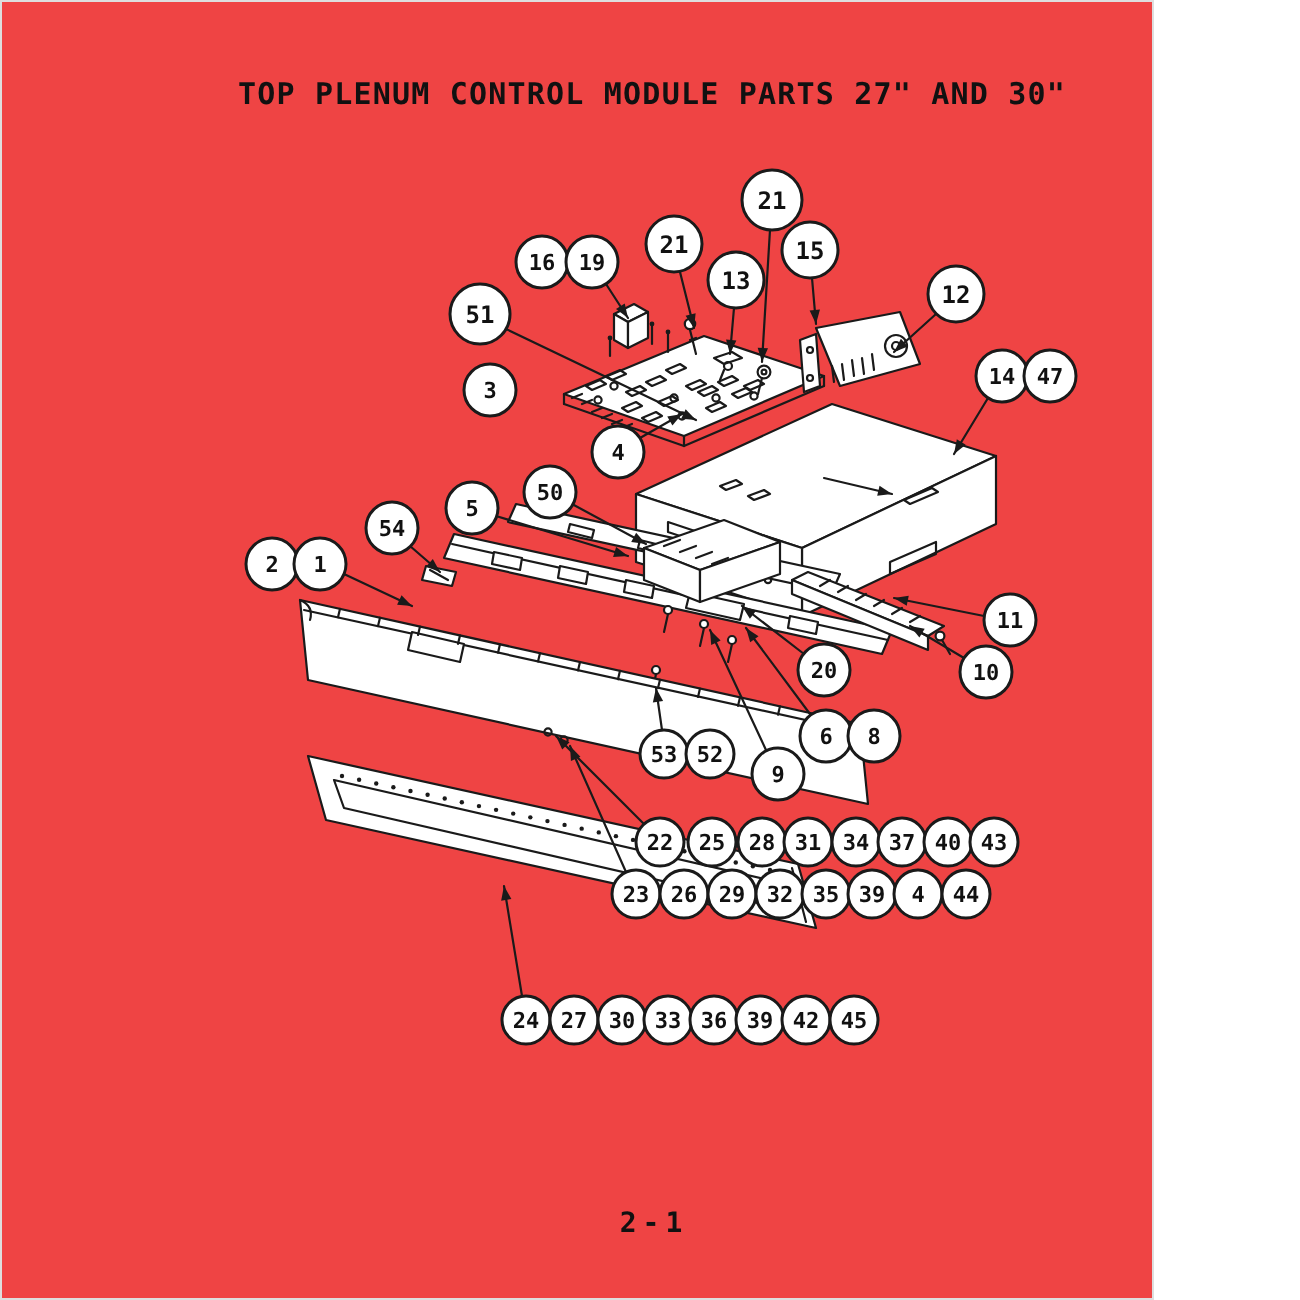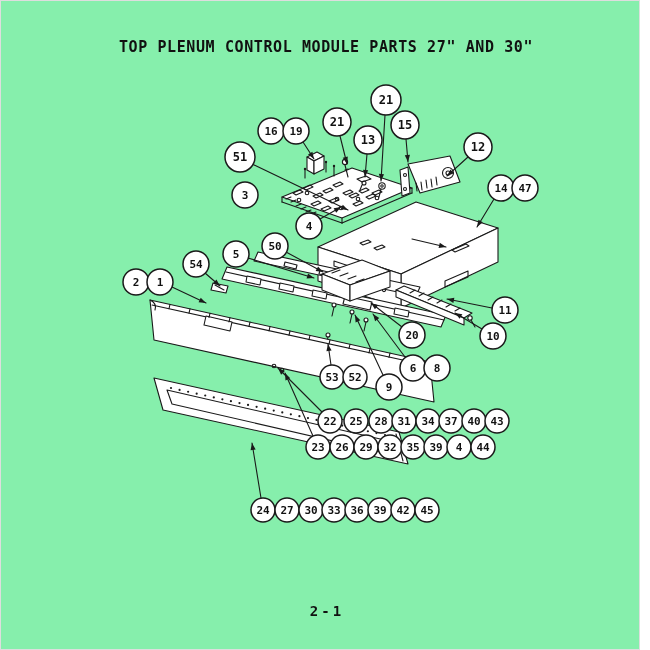--- a/index.html
+++ b/index.html
@@ -1,19 +1,19 @@
 <!DOCTYPE html>
 <html><head>
 <meta charset="utf-8">
 <style>
   html,body{margin:0;padding:0;background:#fff;}
   .page{
     position:relative;
-    width:640px;height:650px;
-    background:#86efac;
+    width:577px;height:650px;
+    background:#ef4444;
     box-shadow: inset 0 0 0 1px #dedede;
     font-family:"DejaVu Sans Mono","Liberation Mono",monospace;
     overflow:hidden;
   }
   svg{position:absolute;left:0;top:0;}
   .ln{stroke:#1a1a1a;stroke-width:1.1;fill:none;stroke-linecap:round;stroke-linejoin:round;}
   .fillw{fill:#ffffff;}
   .solid{fill:#1a1a1a;stroke:none;}
   .title-text{
     font-family:"DejaVu Sans Mono","Liberation Mono",monospace;

